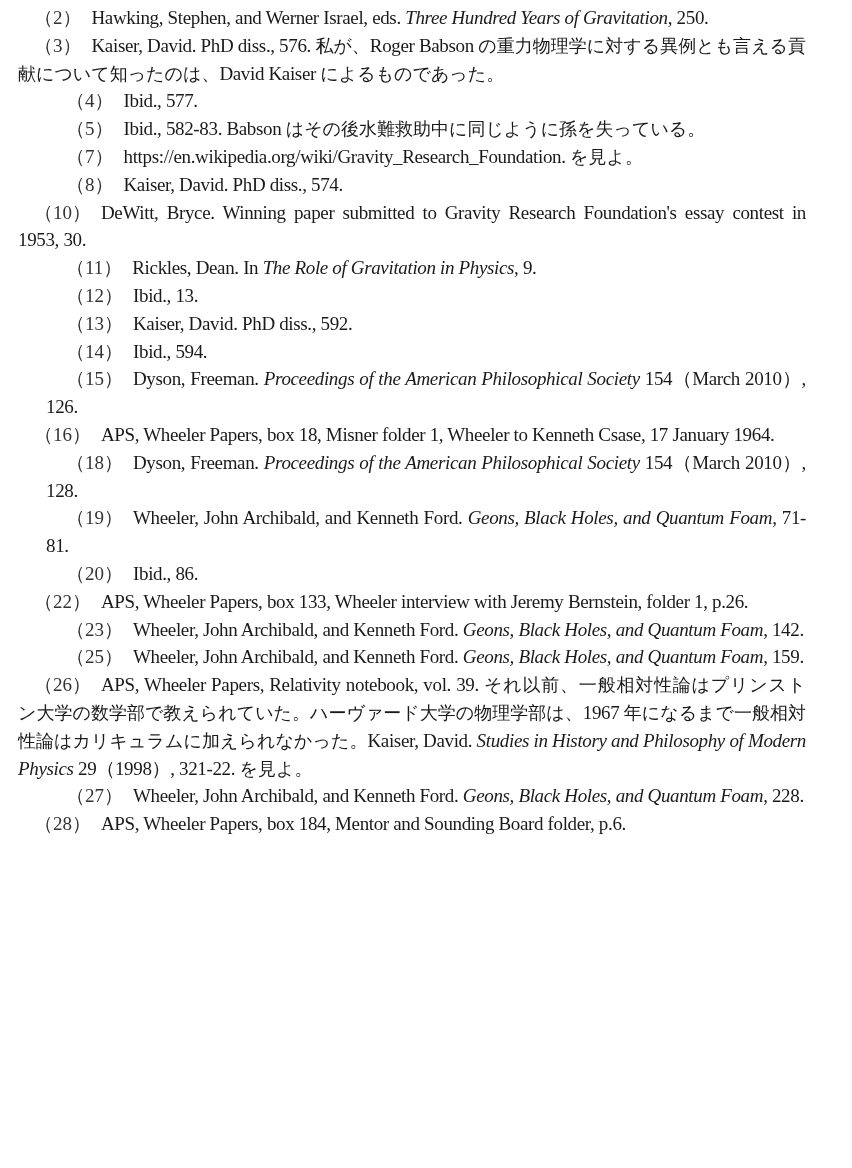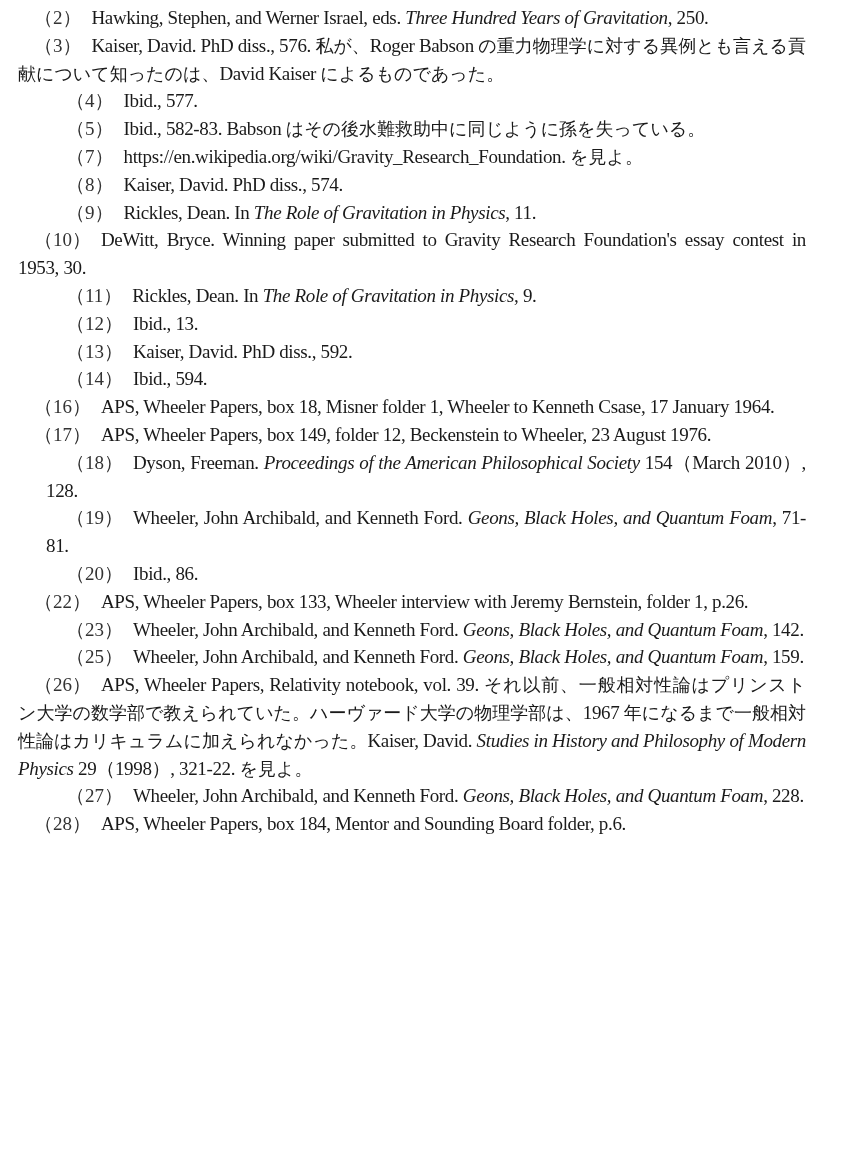--- a/index.html
+++ b/index.html
@@ -25,28 +25,27 @@
 </head>
 <body>
 
 <div class="page" id="notes">
     <div class="note"><span class="num">（2）</span><span>Hawking, Stephen, and Werner Israel, eds. </span><span class="it">Three Hundred Years of Gravitation</span><span>, 250.</span></div>
     <div class="note"><span class="num">（3）</span><span>Kaiser, David. PhD diss., 576. </span><span class="jp">私が、</span><span>Roger Babson </span><span class="jp">の重力物理学に対する異例とも言える貢献について知ったのは、</span><span>David Kaiser </span><span class="jp">によるものであった。</span></div>
     <div class="note indent"><span class="num">（4）</span><span>Ibid., 577.</span></div>
     <div class="note indent"><span class="num">（5）</span><span>Ibid., 582-83. Babson </span><span class="jp">はその後水難救助中に同じように孫を失っている。</span></div>
     <div class="note indent"><span class="num">（7）</span><span>https://en.wikipedia.org/wiki/Gravity_Research_Foundation. </span><span class="jp">を見よ。</span></div>
     <div class="note indent"><span class="num">（8）</span><span>Kaiser, David. PhD diss., 574.</span></div>
-    <div class="note indent"><span class="num">（9）</span><span>Rickles, Dean. In </span><span class="it">The Role of Gravitation in Physics</span><span>, 11.</span></div>
     <div class="note"><span class="num">（10）</span><span>DeWitt, Bryce. Winning paper submitted to Gravity Research Foundation's essay contest in 1953, 30.</span></div>
     <div class="note indent"><span class="num">（11）</span><span>Rickles, Dean. In </span><span class="it">The Role of Gravitation in Physics</span><span>, 9.</span></div>
     <div class="note indent"><span class="num">（12）</span><span>Ibid., 13.</span></div>
     <div class="note indent"><span class="num">（13）</span><span>Kaiser, David. PhD diss., 592.</span></div>
     <div class="note indent"><span class="num">（14）</span><span>Ibid., 594.</span></div>
+    <div class="note indent"><span class="num">（15）</span><span>Dyson, Freeman. </span><span class="it">Proceedings of the American Philosophical Society</span><span> 154（March 2010）, 126.</span></div>
     <div class="note"><span class="num">（16）</span><span>APS, Wheeler Papers, box 18, Misner folder 1, Wheeler to Kenneth Csase, 17 January 1964.</span></div>
-    <div class="note"><span class="num">（17）</span><span>APS, Wheeler Papers, box 149, folder 12, Beckenstein to Wheeler, 23 August 1976.</span></div>
     <div class="note indent"><span class="num">（18）</span><span>Dyson, Freeman. </span><span class="it">Proceedings of the American Philosophical Society</span><span> 154（March 2010）, 128.</span></div>
     <div class="note indent"><span class="num">（19）</span><span>Wheeler, John Archibald, and Kenneth Ford. </span><span class="it">Geons, Black Holes, and Quantum Foam</span><span>, 71-81.</span></div>
     <div class="note indent"><span class="num">（20）</span><span>Ibid., 86.</span></div>
     <div class="note"><span class="num">（22）</span><span>APS, Wheeler Papers, box 133, Wheeler interview with Jeremy Bernstein, folder 1, p.26.</span></div>
     <div class="note indent"><span class="num">（23）</span><span>Wheeler, John Archibald, and Kenneth Ford. </span><span class="it">Geons, Black Holes, and Quantum Foam</span><span>, 142.</span></div>
     <div class="note indent"><span class="num">（25）</span><span>Wheeler, John Archibald, and Kenneth Ford. </span><span class="it">Geons, Black Holes, and Quantum Foam</span><span>, 159.</span></div>
     <div class="note"><span class="num">（26）</span><span>APS, Wheeler Papers, Relativity notebook, vol. 39. </span><span class="jp">それ以前、一般相対性論はプリンストン大学の数学部で教えられていた。ハーヴァード大学の物理学部は、</span><span>1967 </span><span class="jp">年になるまで一般相対性論はカリキュラムに加えられなかった。</span><span>Kaiser, David. </span><span class="it">Studies in History and Philosophy of Modern Physics</span><span> 29（1998）, 321-22. </span><span class="jp">を見よ。</span></div>
     <div class="note indent"><span class="num">（27）</span><span>Wheeler, John Archibald, and Kenneth Ford. </span><span class="it">Geons, Black Holes, and Quantum Foam</span><span>, 228.</span></div>
     <div class="note"><span class="num">（28）</span><span>APS, Wheeler Papers, box 184, Mentor and Sounding Board folder, p.6.</span></div>
   </div>

